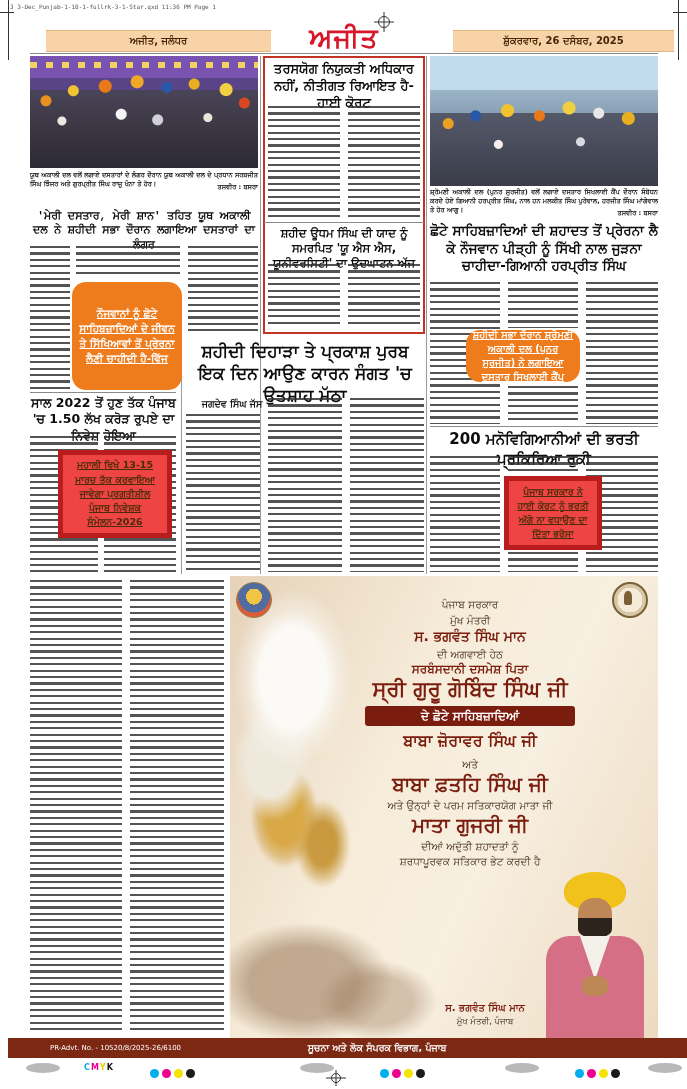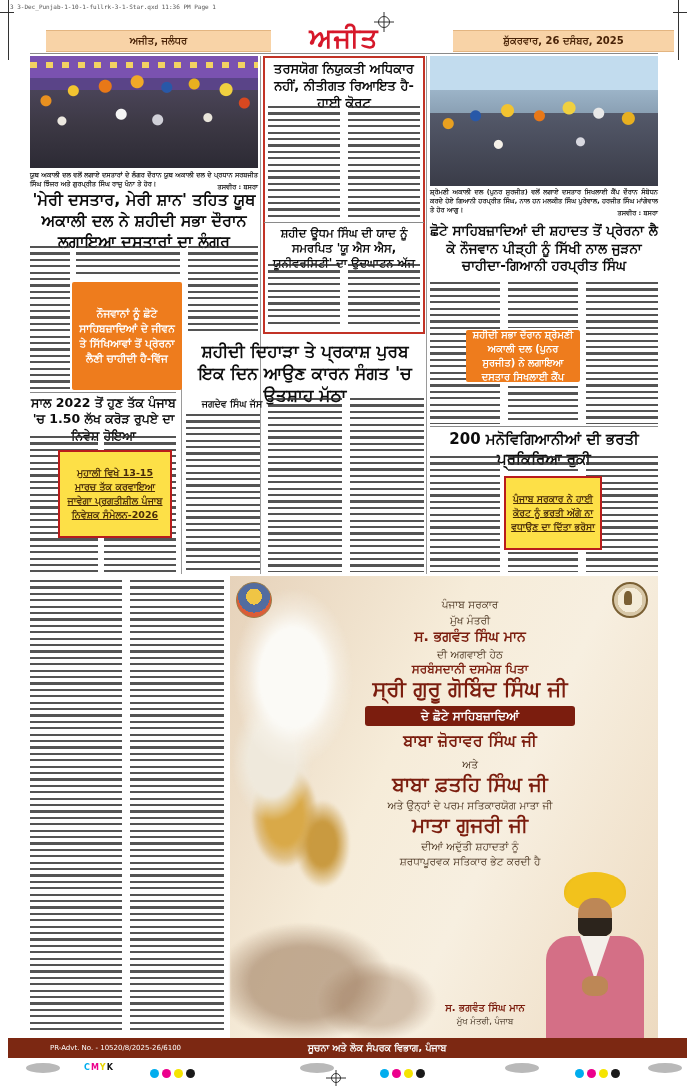--- a/index.html
+++ b/index.html
@@ -14,24 +14,24 @@
   .vrule{background:#9a9a9a;width:1px;}
   
   .hl{font-weight:bold;color:#0c0c0c;text-align:center;line-height:1.3;}
   .byline{font-size:9.5px;font-weight:bold;color:#111;}
   .caption{font-size:6.6px;font-weight:bold;color:#161616;line-height:1.4;text-align:justify;}
   .credit{font-size:6.6px;font-weight:bold;color:#161616;text-align:right;}
   
   .sim{background-image:repeating-linear-gradient(to bottom,#2e2e2e 0px,#2e2e2e 2.2px,transparent 2.2px,transparent 6.4px);opacity:.82;}
   
   .obox{background:#ee7c1d;color:#fff;font-weight:bold;text-align:center;line-height:1.45;
-        display:flex;align-items:center;justify-content:center;padding:16px 6px;box-sizing:border-box;border-radius:2px;}
-  .ybox{background:#fde047;color:#4a2c08;font-weight:bold;text-align:center;line-height:1.5;
+        display:flex;align-items:center;justify-content:center;padding:16px 6px;box-sizing:border-box;border-radius:14px;text-decoration:underline;}
+  .ybox{background:#ef4444;color:#4a2c08;font-weight:bold;text-align:center;line-height:1.5;
         text-decoration:underline;display:flex;align-items:center;justify-content:center;
-        padding:20px 5px;box-sizing:border-box;border:2px solid #b91c1c;}
+        padding:20px 5px;box-sizing:border-box;border:5px solid #b91c1c;}
   .redbox{border:2px solid #c23326;box-sizing:border-box;}
   
   .photo{overflow:hidden;}
   .photo1-base{width:100%;height:100%;
     background:linear-gradient(#7a52b0 0%,#7a52b0 20%,#5a4488 20%,#5a4488 30%,#4a4458 30%,#3c3844 62%,#2c2a34 100%);}
   .photo1-dots{position:absolute;inset:0;background-image:
     radial-gradient(circle at 7% 40%,#e89020 0 5px,transparent 6px),
     radial-gradient(circle at 19% 31%,#f2c330 0 5px,transparent 6px),
     radial-gradient(circle at 33% 27%,#e87818 0 6px,transparent 7px),
     radial-gradient(circle at 47% 23%,#f0a828 0 6px,transparent 7px),
@@ -112,21 +112,21 @@
   <div class="abs vrule" style="left:426px;top:56px;height:518px;"></div>
   <div class="abs vrule" style="left:181px;top:340px;height:234px;"></div>
 
   <div class="abs photo" style="left:30px;top:56px;width:228px;height:112px;">
     <div class="photo1-base"></div>
     <div class="abs banner-dashes" style="left:0;top:6px;width:100%;height:6px;"></div>
     <div class="photo1-dots abs"></div>
   </div>
   <div class="abs caption" style="left:30px;top:171px;width:228px;height:20px;">ਯੂਥ ਅਕਾਲੀ ਦਲ ਵਲੋਂ ਲਗਾਏ ਦਸਤਾਰਾਂ ਦੇ ਲੰਗਰ ਦੌਰਾਨ ਯੂਥ ਅਕਾਲੀ ਦਲ ਦੇ ਪ੍ਰਧਾਨ ਸਰਬਜੀਤ ਸਿੰਘ ਝਿੰਜਰ ਅਤੇ ਗੁਰਪ੍ਰੀਤ ਸਿੰਘ ਰਾਜੂ ਖੰਨਾ ਤੇ ਹੋਰ।</div>
   <div class="abs credit" style="left:190px;top:183px;width:68px;">ਤਸਵੀਰ : ਬਸਰਾ</div>
-  <div class="abs hl" style="left:30px;top:190px;width:228px;font-size:16px;">'ਮੇਰੀ ਦਸਤਾਰ, ਮੇਰੀ ਸ਼ਾਨ' ਤਹਿਤ ਯੂਥ ਅਕਾਲੀ ਦਲ ਨੇ ਸ਼ਹੀਦੀ ਸਭਾ ਦੌਰਾਨ ਲਗਾਇਆ ਦਸਤਾਰਾਂ ਦਾ ਲੰਗਰ</div>
+  <div class="abs hl" style="left:30px;top:209px;width:228px;font-size:11px;font-family:Liberation Mono, monospace;">'ਮੇਰੀ ਦਸਤਾਰ, ਮੇਰੀ ਸ਼ਾਨ' ਤਹਿਤ ਯੂਥ ਅਕਾਲੀ ਦਲ ਨੇ ਸ਼ਹੀਦੀ ਸਭਾ ਦੌਰਾਨ ਲਗਾਇਆ ਦਸਤਾਰਾਂ ਦਾ ਲੰਗਰ</div>
   <div class="abs sim" style="left:30px;top:246px;width:40px;height:144px;"></div>
   <div class="abs sim" style="left:76px;top:246px;width:104px;height:32px;"></div>
   <div class="abs sim" style="left:188px;top:246px;width:70px;height:88px;"></div>
   <div class="abs obox" style="left:72px;top:282px;width:110px;height:108px;font-size:10.5px;">ਨੌਜਵਾਨਾਂ ਨੂੰ ਛੋਟੇ ਸਾਹਿਬਜ਼ਾਦਿਆਂ ਦੇ ਜੀਵਨ ਤੇ ਸਿੱਖਿਆਵਾਂ ਤੋਂ ਪ੍ਰੇਰਨਾ ਲੈਣੀ ਚਾਹੀਦੀ ਹੈ-ਵਿੱਜ</div>
 
   <div class="abs hrule" style="left:30px;top:392px;width:146px;"></div>
   <div class="abs hl" style="left:30px;top:395px;width:147px;font-size:12.5px;">ਸਾਲ 2022 ਤੋਂ ਹੁਣ ਤੱਕ ਪੰਜਾਬ 'ਚ 1.50 ਲੱਖ ਕਰੋੜ ਰੁਪਏ ਦਾ ਨਿਵੇਸ਼ ਹੋਇਆ</div>
   <div class="abs sim" style="left:30px;top:436px;width:68px;height:136px;"></div>
   <div class="abs sim" style="left:104px;top:436px;width:72px;height:136px;"></div>
   <div class="abs ybox" style="left:58px;top:450px;width:114px;height:88px;font-size:9.5px;">ਮੁਹਾਲੀ ਵਿਖੇ 13-15 ਮਾਰਚ ਤੱਕ ਕਰਵਾਇਆ ਜਾਵੇਗਾ ਪ੍ਰਗਤੀਸ਼ੀਲ ਪੰਜਾਬ ਨਿਵੇਸ਼ਕ ਸੰਮੇਲਨ-2026</div>

